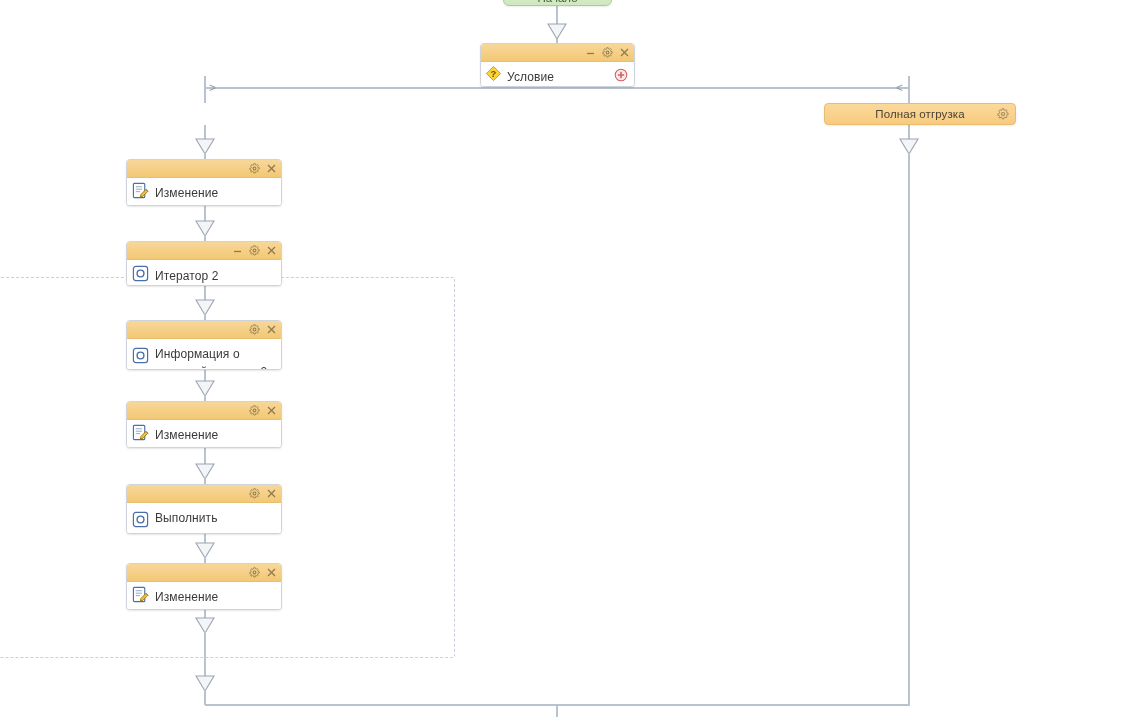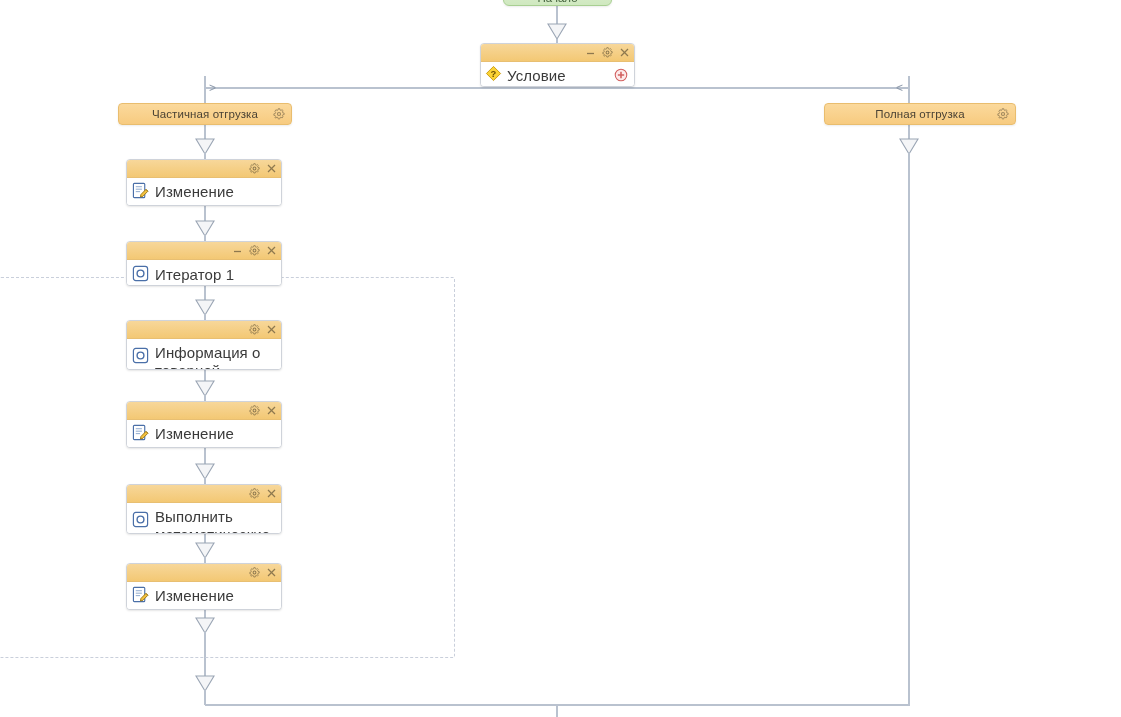--- a/index.html
+++ b/index.html
@@ -42,21 +42,21 @@
     border-bottom: 1px solid #e8bf72;
     position: relative;
   }
   .node .body {
     position: relative;
     padding: 5px 6px 6px 28px;
     min-height: 25px;
     background: #ffffff;
   }
   .node .label {
-    font-size: 15px;
+    font-size: 12px;
     color: #3a3a3a;
     line-height: 14px;
     letter-spacing: 0.1px;
     white-space: pre-line;
   }
   .node .nodeicon {
     position: absolute;
     left: 5px;
     top: 4px;
     width: 17px;
@@ -238,27 +238,20 @@
         <circle cx="8" cy="8" r="6.6" fill="#fdeaea" stroke="#d2605f" stroke-width="1.2"></circle>
         <line x1="8" y1="4.4" x2="8" y2="11.6" stroke="#d2605f" stroke-width="1.8"></line>
         <line x1="4.4" y1="8" x2="11.6" y2="8" stroke="#d2605f" stroke-width="1.8"></line>
       </svg>
     </div>
   </div>
 
   <span class="chev" style="left:209px;top:82px;">&gt;</span>
   <span class="chev" style="left:896px;top:82px;">&lt;</span>
 
-  <div class="branch" style="left:118px;top:103px;width:174px;">
-    <span class="blabel">Частичная отгрузка</span>
-    <svg class="bgear" viewBox="0 0 16 16">
-      <path d="M8 5.2a2.8 2.8 0 1 0 0 5.6 2.8 2.8 0 0 0 0-5.6zm0 1.5a1.3 1.3 0 1 1 0 2.6 1.3 1.3 0 0 1 0-2.6z" fill="#6f6044"></path>
-      <path d="M7 .9h2l.3 1.8 1.3.55 1.5-1 1.4 1.4-1 1.5.55 1.3 1.8.3v2l-1.8.3-.55 1.3 1 1.5-1.4 1.4-1.5-1-1.3.55-.3 1.8h-2l-.3-1.8-1.3-.55-1.5 1L2.5 12.85l1-1.5-.55-1.3-1.8-.3v-2l1.8-.3.55-1.3-1-1.5L3.9 2.25l1.5 1 1.3-.55z" fill="none" stroke="#6f6044" stroke-width="1.2"></path>
-    </svg>
-  </div>
 
   <div class="branch" style="left:824px;top:103px;width:192px;">
     <span class="blabel">Полная отгрузка</span>
     <svg class="bgear" viewBox="0 0 16 16">
       <path d="M8 5.2a2.8 2.8 0 1 0 0 5.6 2.8 2.8 0 0 0 0-5.6zm0 1.5a1.3 1.3 0 1 1 0 2.6 1.3 1.3 0 0 1 0-2.6z" fill="#6f6044"></path>
       <path d="M7 .9h2l.3 1.8 1.3.55 1.5-1 1.4 1.4-1 1.5.55 1.3 1.8.3v2l-1.8.3-.55 1.3 1 1.5-1.4 1.4-1.5-1-1.3.55-.3 1.8h-2l-.3-1.8-1.3-.55-1.5 1L2.5 12.85l1-1.5-.55-1.3-1.8-.3v-2l1.8-.3.55-1.3-1-1.5L3.9 2.25l1.5 1 1.3-.55z" fill="none" stroke="#6f6044" stroke-width="1.2"></path>
     </svg>
   </div>
 
   <div class="node" style="left:126px;top:159px;width:156px;height:47px;">
@@ -301,21 +294,21 @@
           <line x1="2" y1="2" x2="9" y2="9" stroke="#7d6a45" stroke-width="1.3"></line>
           <line x1="9" y1="2" x2="2" y2="9" stroke="#7d6a45" stroke-width="1.3"></line>
         </svg>
       </div>
     </div>
     <div class="body" style="padding-top:6px;">
       <svg class="nodeicon" viewBox="0 0 18 18" style="top:5px;">
         <rect x="1.5" y="1.5" width="15" height="15" rx="2.5" fill="#ffffff" stroke="#4a6fa8" stroke-width="1.3"></rect>
         <circle cx="9" cy="9" r="3.6" fill="none" stroke="#4a6fa8" stroke-width="1.5"></circle>
       </svg>
-      <span class="label">Итератор 1</span>
+      <span class="label">Итератор 2</span>
     </div>
   </div>
 
   <div class="node" style="left:126px;top:320px;width:156px;height:50px;">
     <div class="titlebar">
       <div class="ctrls">
         <svg class="ctrl" viewBox="0 0 16 16">
           <path d="M8 5.2a2.8 2.8 0 1 0 0 5.6 2.8 2.8 0 0 0 0-5.6zm0 1.5a1.3 1.3 0 1 1 0 2.6 1.3 1.3 0 0 1 0-2.6z" fill="#7d6a45"></path>
           <path d="M7 .9h2l.3 1.8 1.3.55 1.5-1 1.4 1.4-1 1.5.55 1.3 1.8.3v2l-1.8.3-.55 1.3 1 1.5-1.4 1.4-1.5-1-1.3.55-.3 1.8h-2l-.3-1.8-1.3-.55-1.5 1L2.5 12.85l1-1.5-.55-1.3-1.8-.3v-2l1.8-.3.55-1.3-1-1.5L3.9 2.25l1.5 1 1.3-.55z" fill="none" stroke="#7d6a45" stroke-width="1.1"></path>
         </svg>

